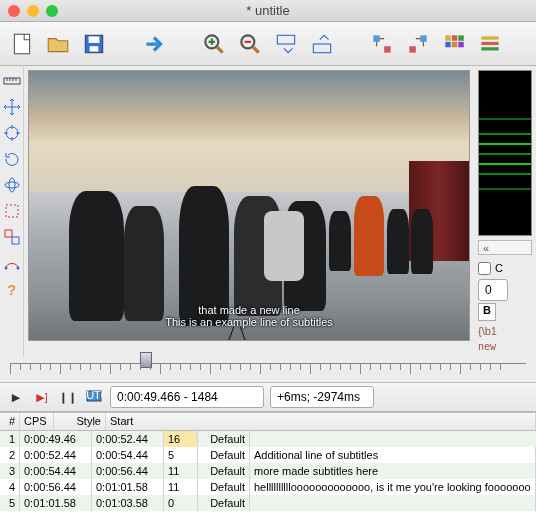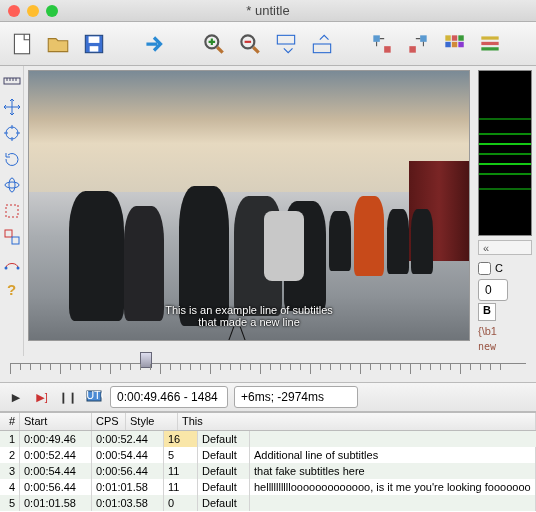--- a/index.html
+++ b/index.html
@@ -40,21 +40,21 @@
 .marker { position:absolute; top:-12px; width:12px; height:16px; background:linear-gradient(#dde,#99a); border:1px solid #667; left:130px; }
 .controls { height:30px; background:linear-gradient(#f5f5f5,#e6e6e6); border-top:1px solid #bbb; border-bottom:1px solid #bbb; display:flex; align-items:center; padding:0 6px; gap:6px; }
 .ctrl-btn { width:20px; height:20px; display:flex; align-items:center; justify-content:center; font-size:11px; color:#333; }
 .tbox { height:22px; background:#fff; border:1px solid #a8a8a8; border-radius:3px; padding:0 6px; display:flex; align-items:center; font-size:12px; }
 .sel { height:22px; background:#fff; border:1px solid #a8a8a8; border-radius:3px; padding:0 4px; display:flex; align-items:center; font-size:12px; }
 .grid { background:#fff; height:100px; overflow:hidden; border-top:1px solid #bbb; }
 .ghead { display:flex; background:linear-gradient(#f8f8f8,#e8e8e8); height:18px; border-bottom:1px solid #bbb; }
 .ghead div,.grow div { border-right:1px solid #d4d4d4; padding:2px 4px; overflow:hidden; white-space:nowrap; }
 .grow { display:flex; height:16px; }
 .grow:nth-child(odd){ background:#edf3ed; }
-.c-num{width:20px;text-align:right;} .c-start{width:72px;} .c-end{width:72px;} .c-cps{width:34px;} .c-style{width:52px;} .c-text{flex:1;}
+.c-num{width:20px;text-align:right;} .c-start{width:72px;} .c-end{width:72px;} .c-cps{width:34px;} .c-style{width:52px;text-align:right;} .c-text{flex:1;}
 .cps-hi{background:#f9e6a8;}
 </style>
 </head>
 <body>
 
 <div class="titlebar">
   <div class="traffic">
     <div class="tl" style="background:#ff5f57"></div>
     <div class="tl" style="background:#ffbd2e"></div>
     <div class="tl" style="background:#28c840"></div>
@@ -210,22 +210,22 @@
       <div class="person" style="left:150px;top:115px;width:50px;height:140px;"></div>
       <div class="person" style="left:205px;top:125px;width:48px;height:120px;background:#2a2c2e;"></div>
       <div class="person" style="left:255px;top:130px;width:42px;height:110px;"></div>
       <div class="person" style="left:300px;top:140px;width:22px;height:60px;"></div>
       <div class="person" style="left:325px;top:125px;width:30px;height:80px;background:#c74a1a;"></div>
       <div class="person" style="left:358px;top:138px;width:22px;height:65px;"></div>
       <div class="person" style="left:382px;top:138px;width:22px;height:65px;"></div>
       <div class="person" style="left:235px;top:140px;width:40px;height:70px;background:#c8c8c8;border-radius:8px;"></div>
       <div class="tripod"></div>
       <div class="sub">
+        <div>that made a new line</div>
         <div>This is an example line of subtitles</div>
-        <div>that made a new line</div>
       </div>
     </div>
   </div>
 
   <div class="audio-col">
     <div class="audio">
         <div class="wave"></div>
       </div>
     <div class="scroll-placeholder">
         <span style="margin-left:4px;color:#555;">«</span>
@@ -306,31 +306,30 @@
 <div class="controls">
   <div class="ctrl-btn">▶</div>
   <div class="ctrl-btn" style="color:#c33;">▶]</div>
   <div class="ctrl-btn">❙❙</div>
   <div class="ctrl-btn">
       <svg width="18" height="18" viewBox="0 0 18 18">
         <rect x="2" y="3" width="14" height="10" fill="#4a8ad4" stroke="#246"></rect>
         <text x="9" y="11" text-anchor="middle" fill="#fff" font-size="5">AUTO</text>
       </svg>
     </div>
-  <div class="tbox" style="width:118px">0:00:49.466 - 1484</div>
-  <div class="tbox" style="width:124px">+6ms; -2974ms</div>
+  <div class="tbox" style="width:154px">0:00:49.466 - 1484</div>
+  <div class="tbox" style="width:104px">+6ms; -2974ms</div>
 </div>
 
 <div class="grid">
   <div class="ghead">
     <div class="c-num">#</div>
-    <div class="c-start">Start</div>
     <div class="c-cps">CPS</div>
     <div class="c-style">Style</div>
-    <div class="c-text">This</div>
+    <div class="c-text">Start</div>
   </div>
   <div id="grid-body">
       <div class="grow">
         <div class="c-num">1</div>
         <div class="c-start">0:00:49.46</div>
         <div class="c-end">0:00:52.44</div>
         <div class="c-cps cps-hi">16</div>
         <div class="c-style">Default</div>
       </div>
       <div class="grow">
@@ -340,21 +339,21 @@
         <div class="c-cps ">5</div>
         <div class="c-style">Default</div>
         <div class="c-text">Additional line of subtitles</div>
       </div>
       <div class="grow">
         <div class="c-num">3</div>
         <div class="c-start">0:00:54.44</div>
         <div class="c-end">0:00:56.44</div>
         <div class="c-cps ">11</div>
         <div class="c-style">Default</div>
-        <div class="c-text">that fake subtitles here</div>
+        <div class="c-text">more made subtitles here</div>
       </div>
       <div class="grow">
         <div class="c-num">4</div>
         <div class="c-start">0:00:56.44</div>
         <div class="c-end">0:01:01.58</div>
         <div class="c-cps ">11</div>
         <div class="c-style">Default</div>
         <div class="c-text">hellllllllllooooooooooooo, is it me you're looking fooooooo</div>
       </div>
       <div class="grow">

